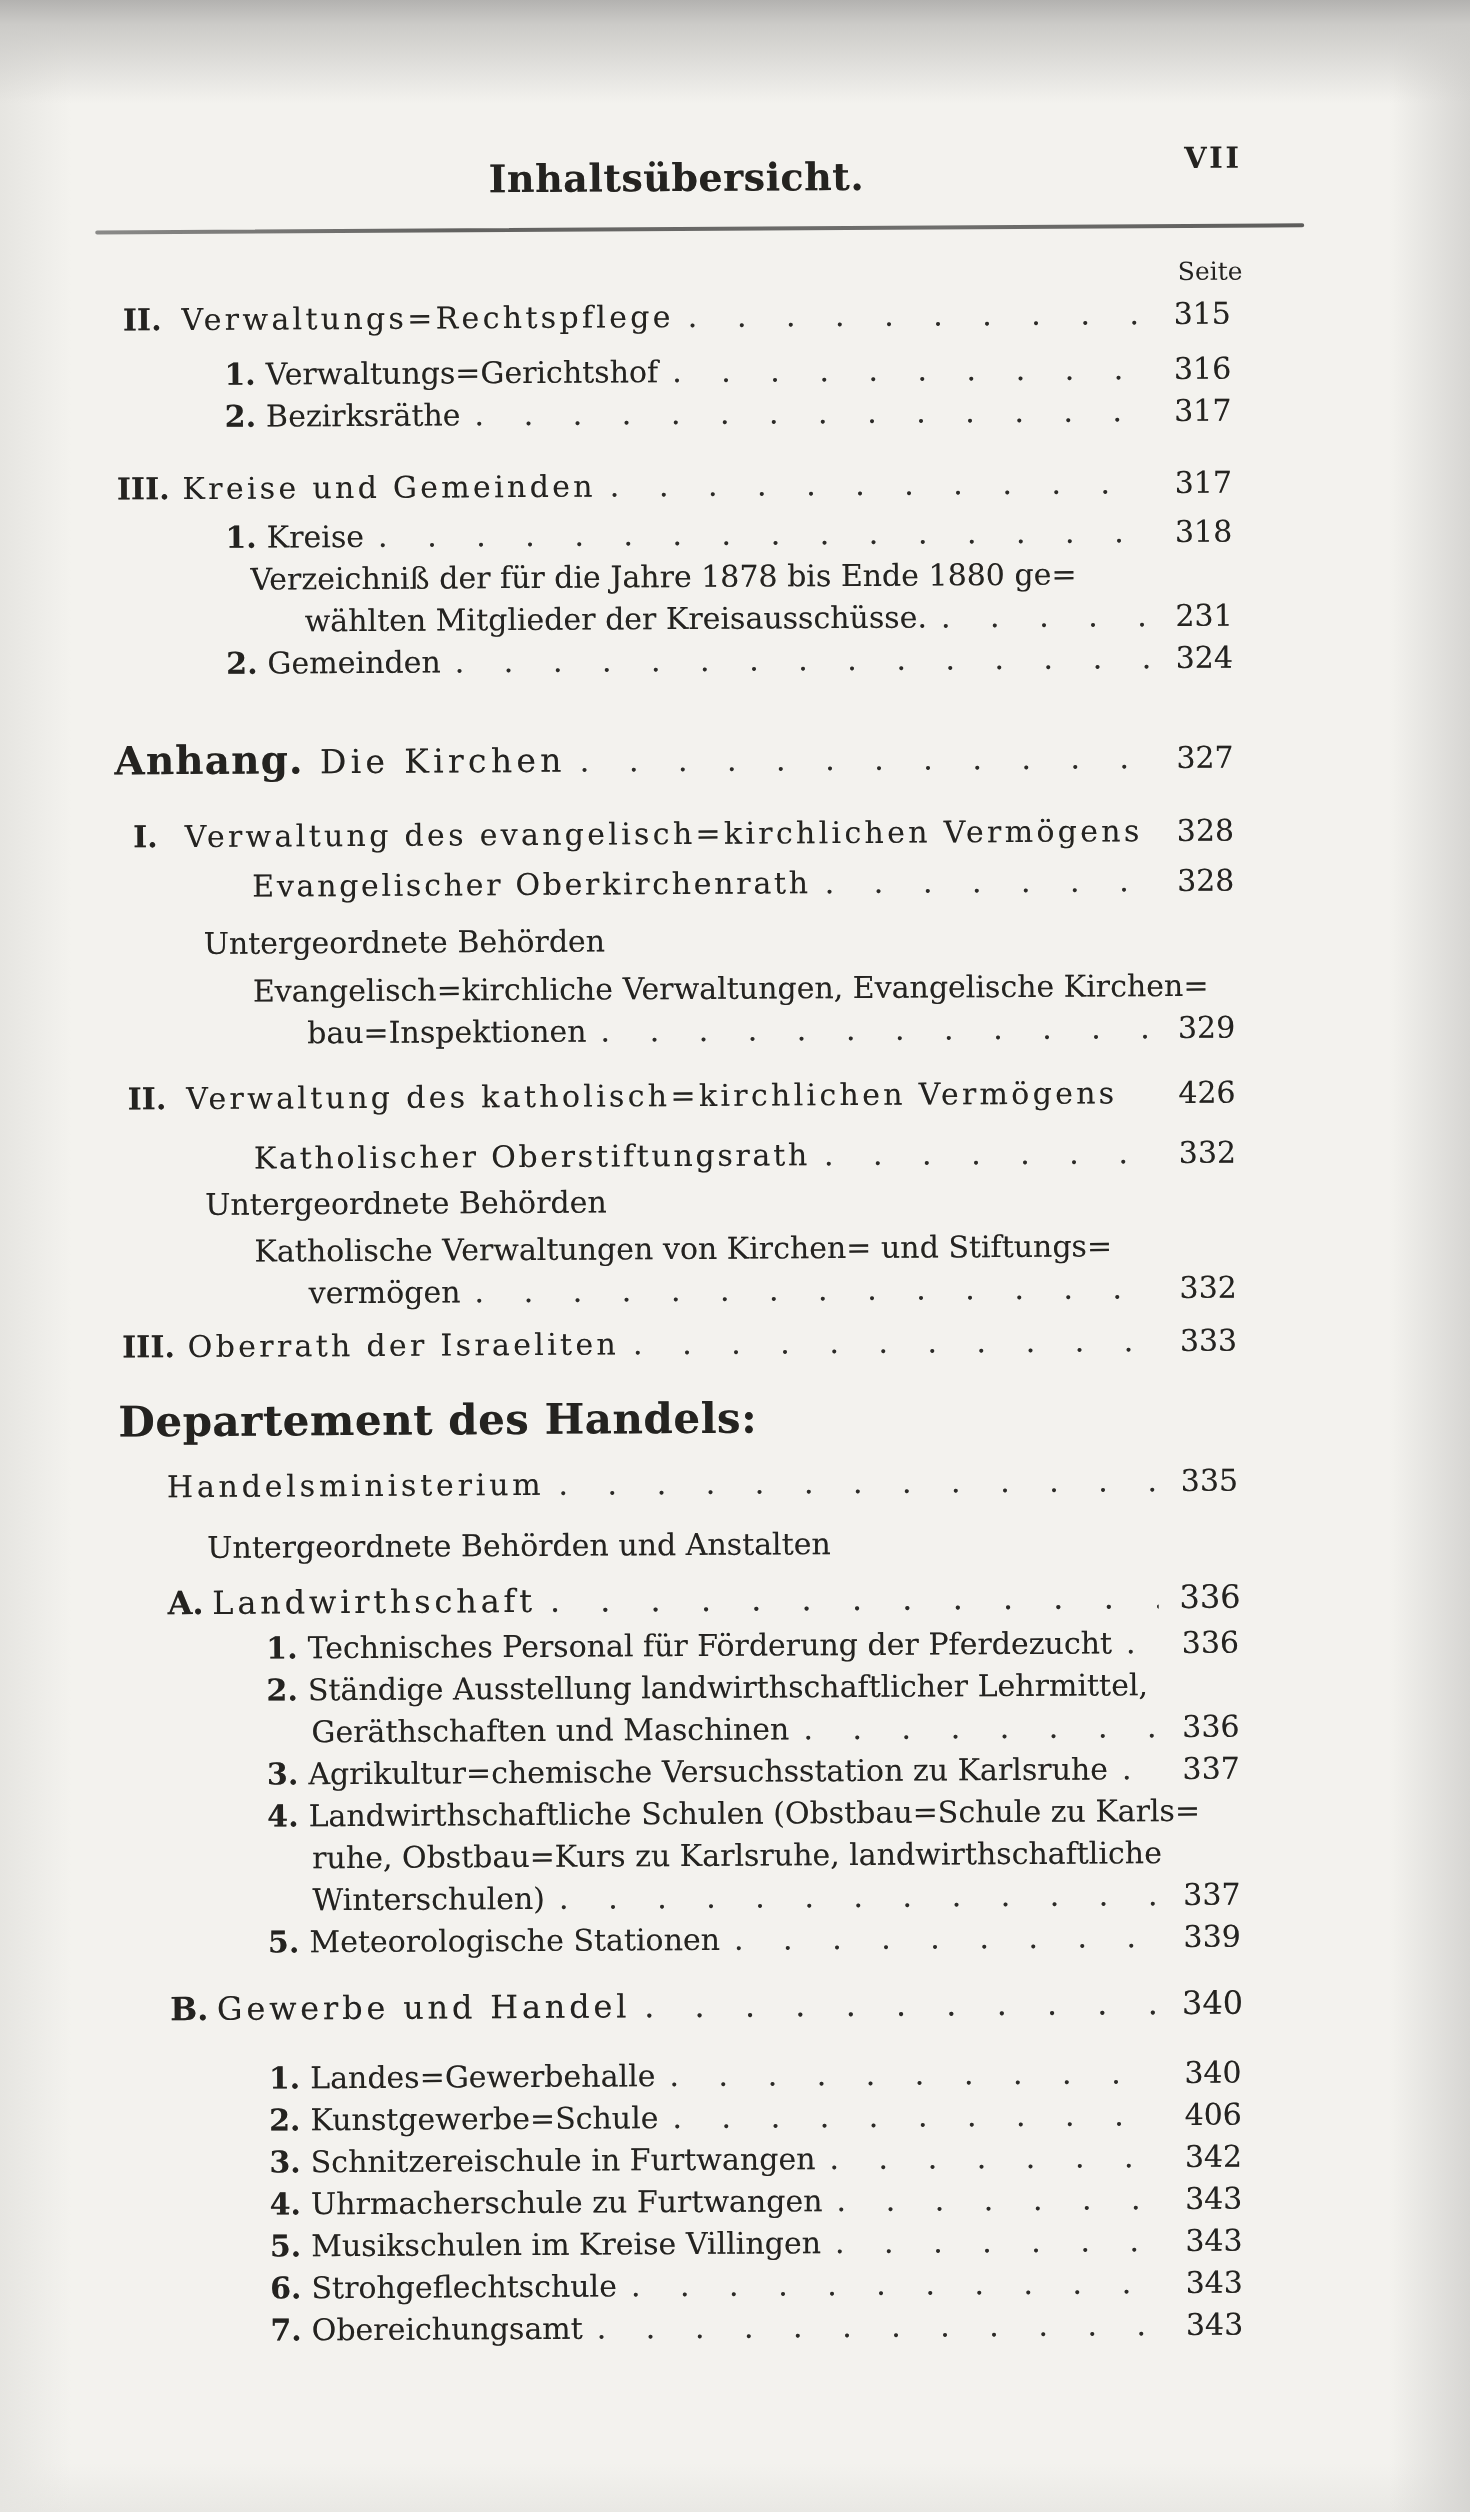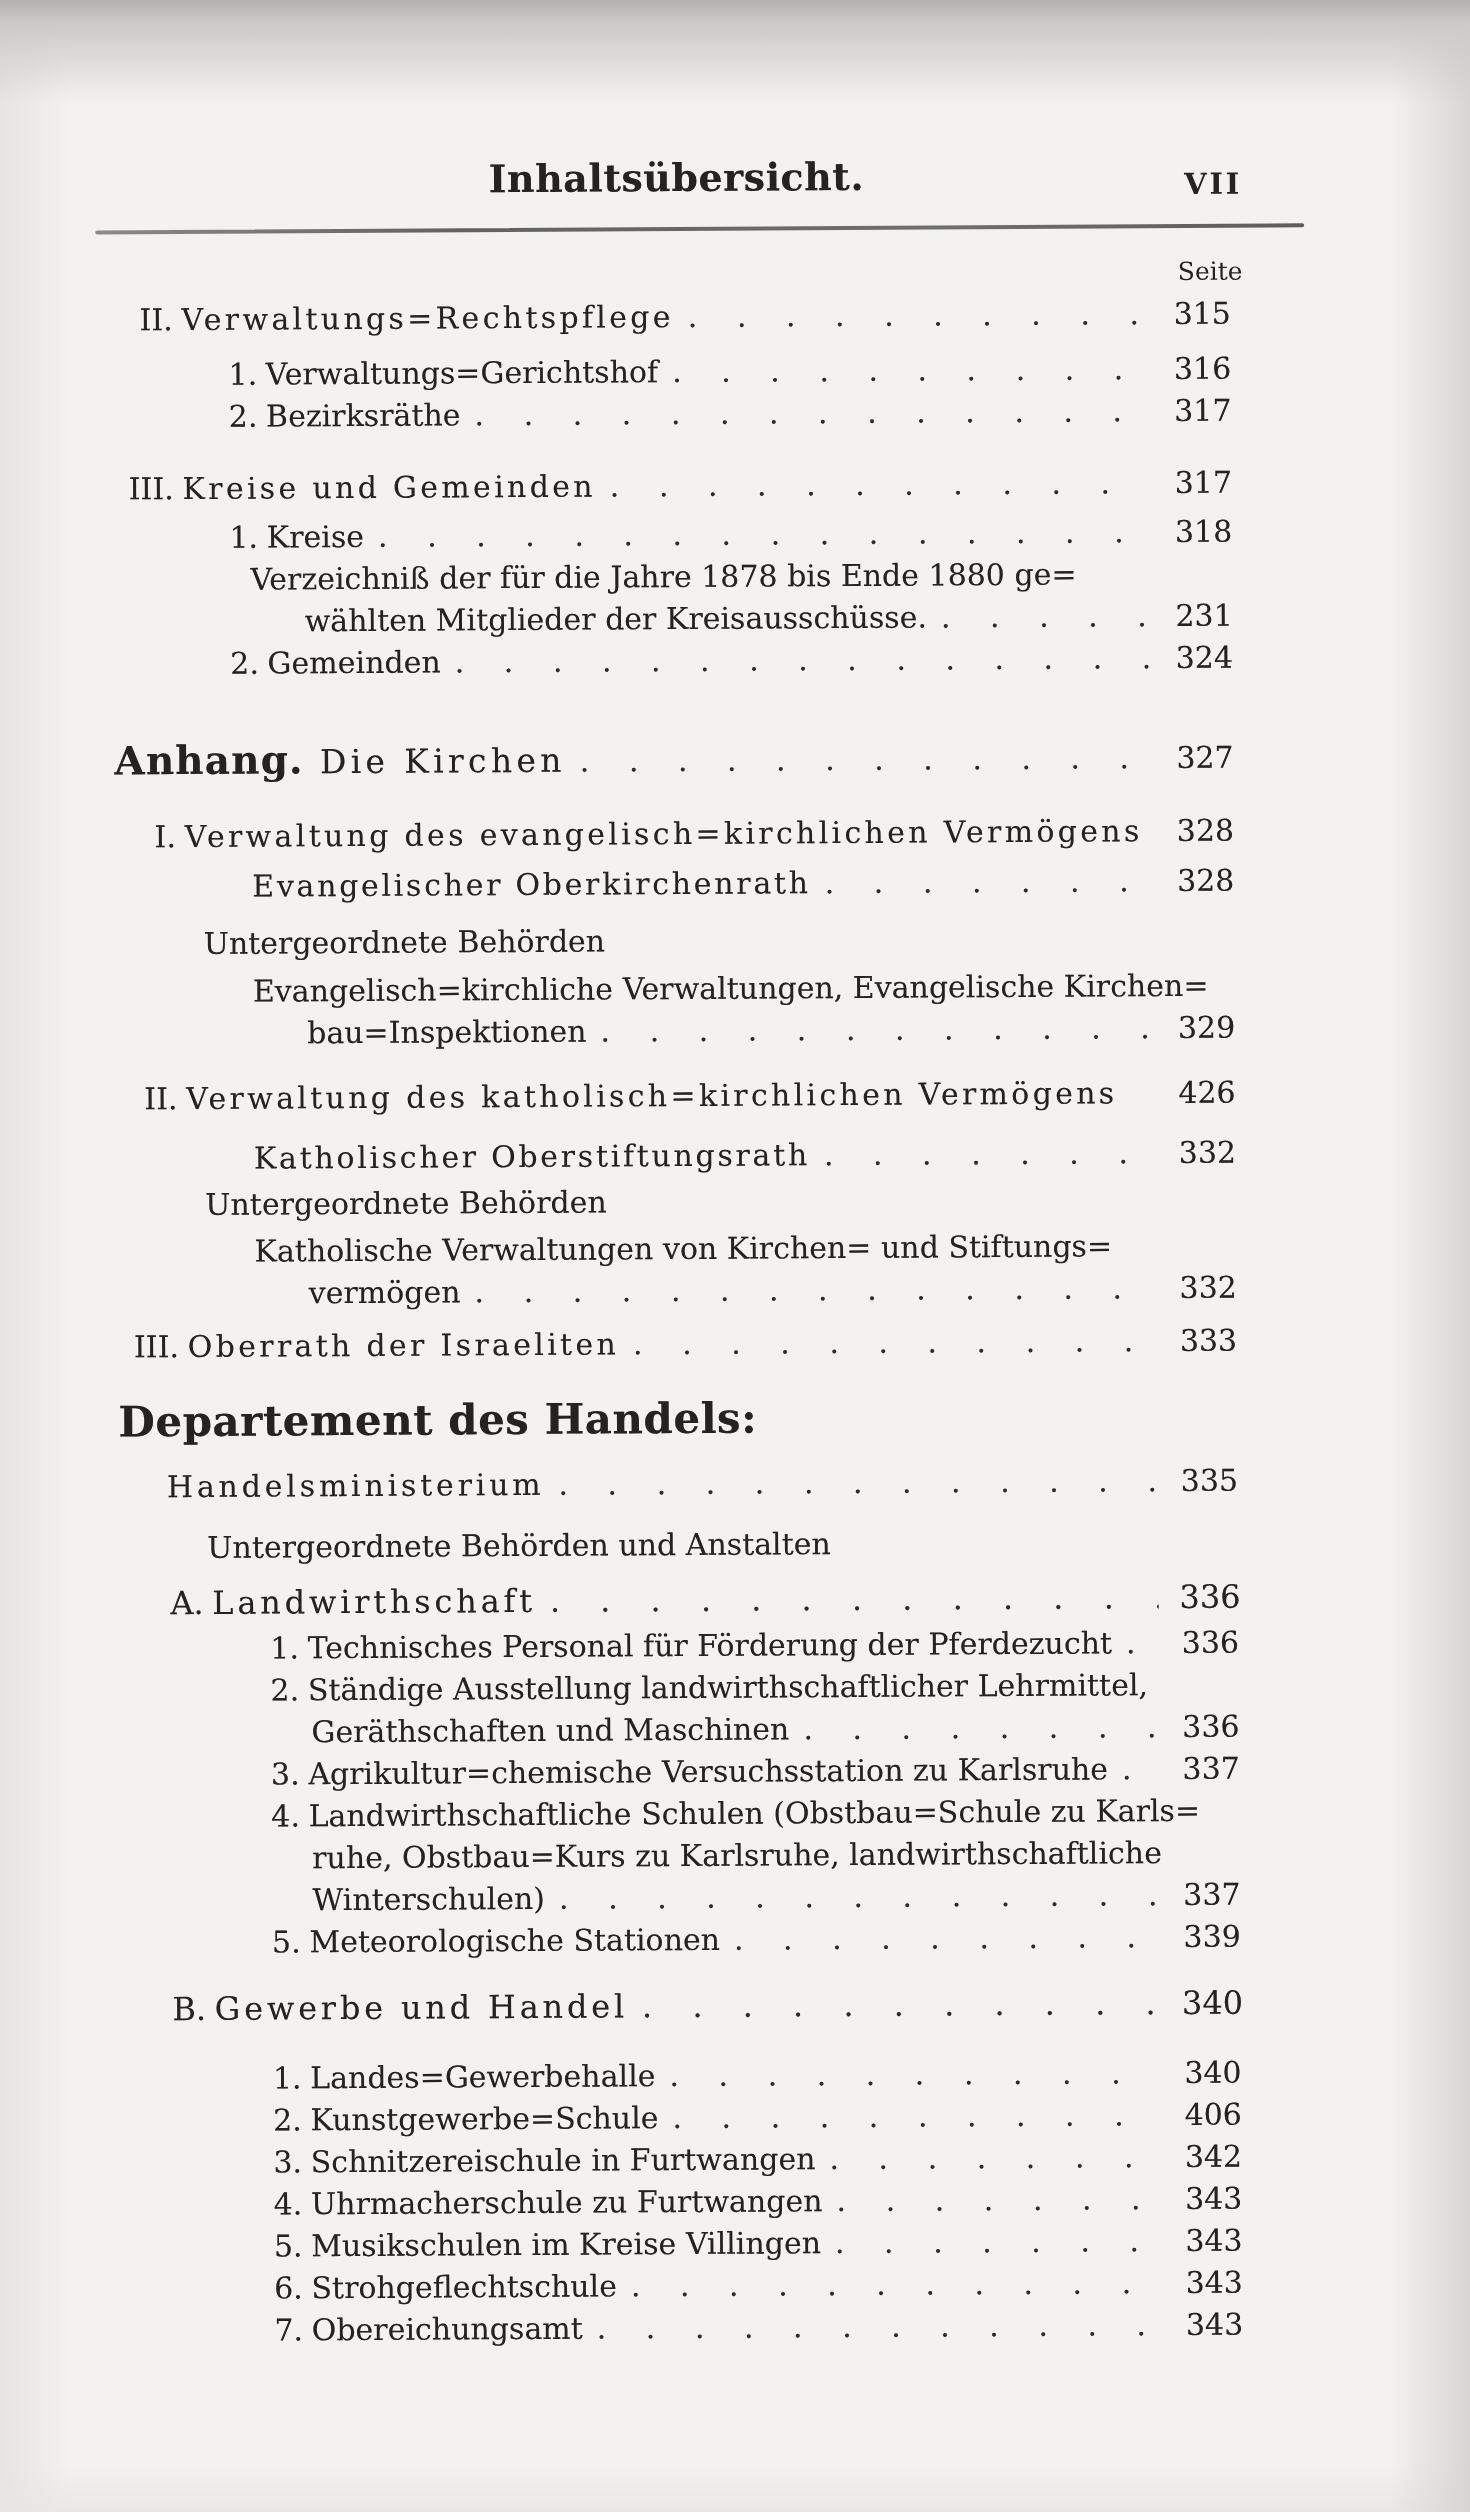--- a/index.html
+++ b/index.html
@@ -14,41 +14,41 @@
       linear-gradient(270deg, #d6d5d2 0px, rgba(242,241,237,0) 81px),
       linear-gradient(90deg, #e6e5e1 0px, rgba(242,241,237,0) 71px),
       linear-gradient(0deg, #e9e8e4 0px, rgba(242,241,237,0) 49px),
       #f3f2ee;
   }
   .content{
     position:absolute;left:117px;top:0;width:1131px;
     transform:rotate(-0.35deg);
   }
   .pagenum{
-    position:absolute;top:170px;right:0;
+    position:absolute;top:144px;right:0;
     font-size:29px;font-weight:bold;letter-spacing:2.7px;
   }
   .title{
     margin-top:152px;text-align:center;
     font-size:38px;font-weight:bold;line-height:52px;letter-spacing:0.5px;
     text-shadow:0 0 0.5px rgba(20,20,20,.4);
   }
   .rule{
     margin:23px -62px 0 -16.3px;height:3.8px;border-radius:2.2px;
     background:linear-gradient(90deg,#8a8a88,#626260 30%,#6f6f6d 70%,#5d5d5b);
   }
   .seite{
     margin-top:30px;text-align:right;font-size:25px;line-height:27px;
   }
   .row{
     display:flex;align-items:baseline;
     font-size:30px;line-height:42px;white-space:nowrap;
     text-shadow:0 0 0.5px rgba(25,25,25,.35);
   }
-  .num{text-align:right;margin-right:8.7px;flex:0 0 auto;}
+  .num{text-align:center;margin-right:8.7px;flex:0 0 auto;font-weight:bold;}
   .label{flex:0 0 auto;}
   .pg{margin-left:auto;flex:0 0 auto;min-width:81px;text-align:center;padding-left:7.6px;}
   .leader{
     flex:1 1 0;min-width:0;overflow:hidden;white-space:nowrap;
     letter-spacing:15px;margin:0 3.3px 0 14px;color:#2b2a27;
   }
   .main .num{min-width:61px;}
   .main .label{letter-spacing:3.3px;}
   .sub1{padding-left:111px;}
   .sub1 .num{min-width:34px;}

